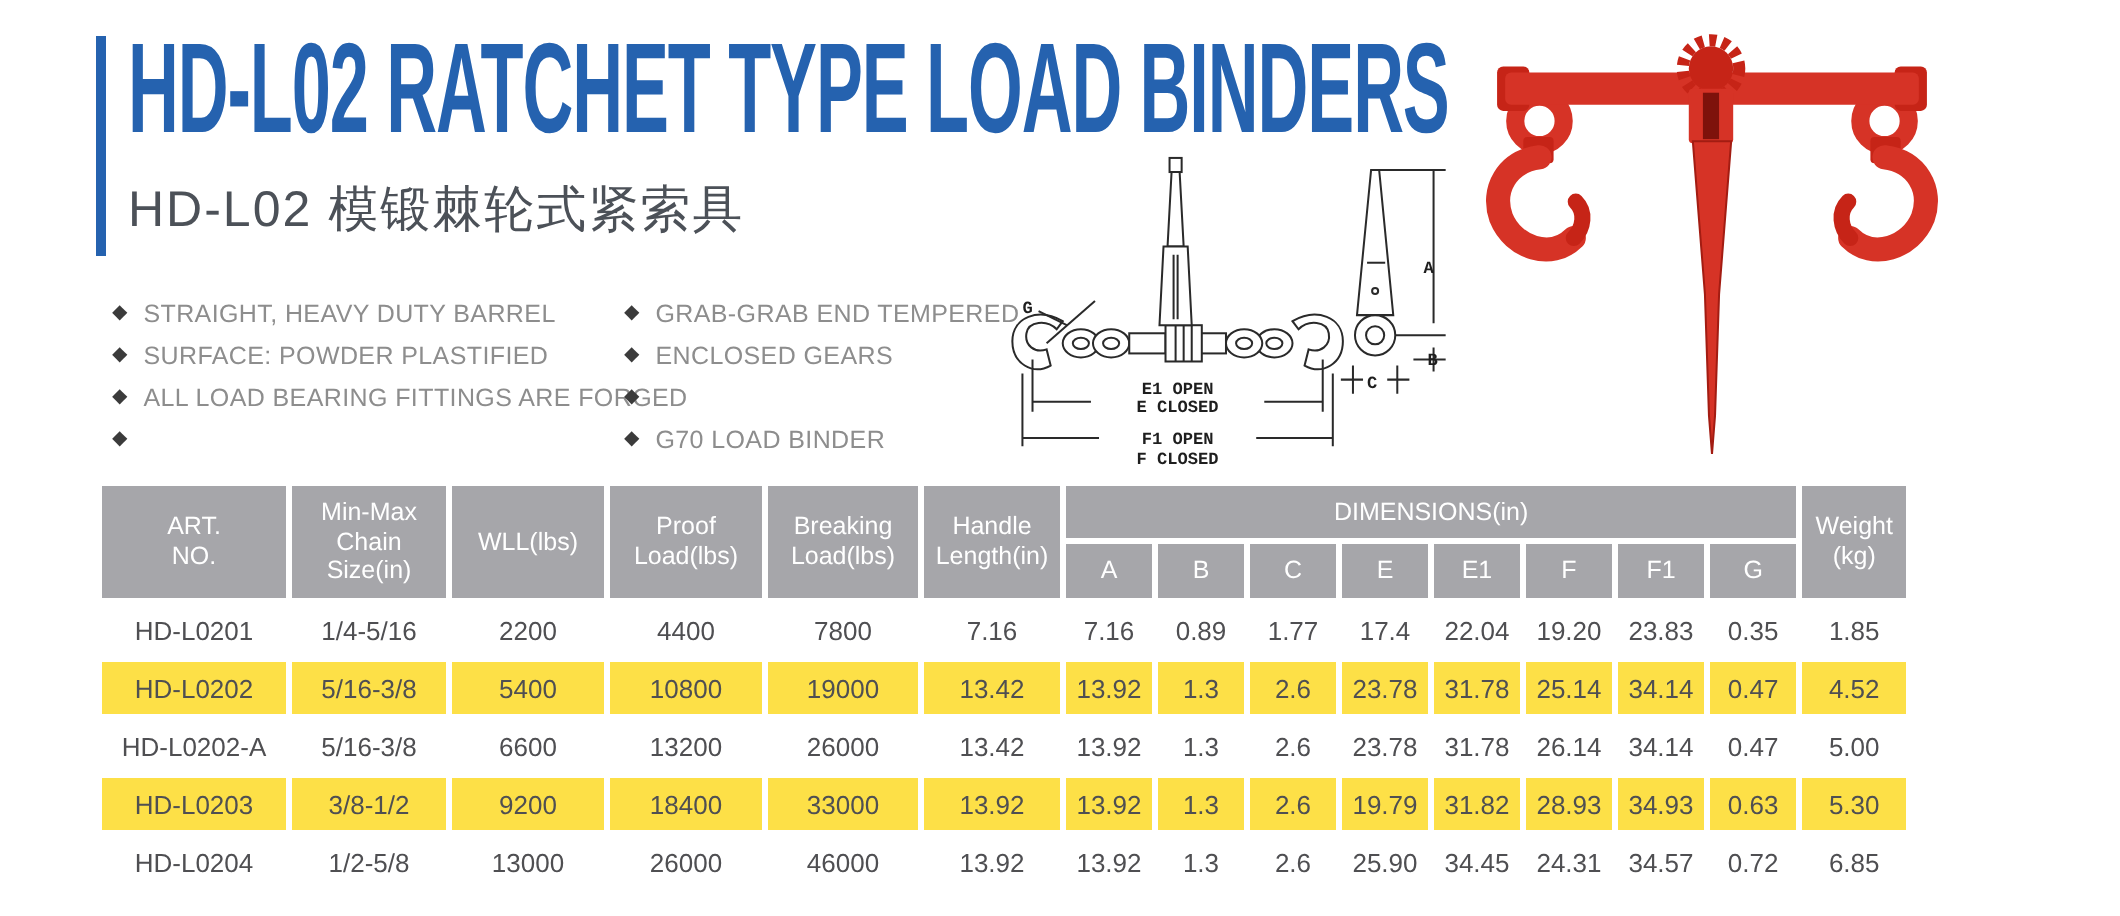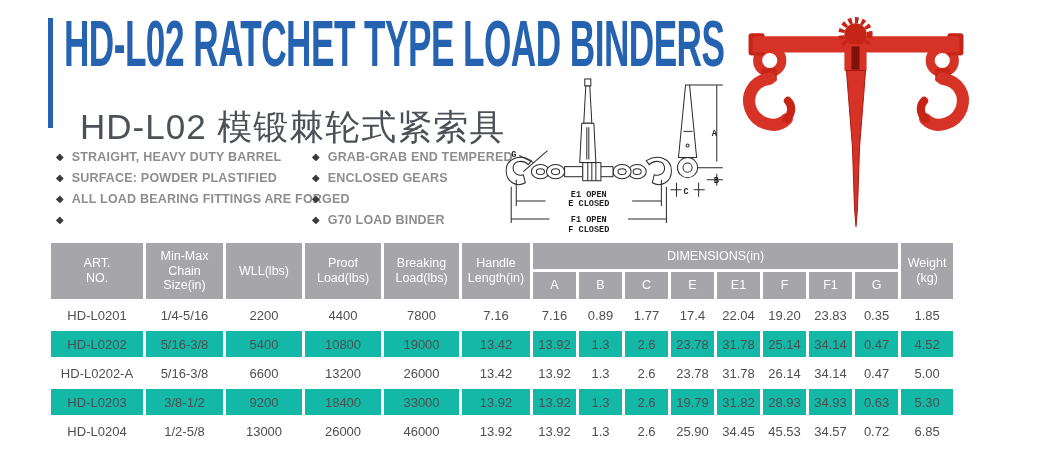--- a/index.html
+++ b/index.html
@@ -8,31 +8,31 @@
     font-family:"Liberation Sans",sans-serif;overflow:hidden;
   }
   
   .accent-bar{position:absolute;left:48px;top:18px;width:5px;height:110px;background:#2562af;}
   .title{
     position:absolute;left:64px;top:12px;margin:0;white-space:nowrap;
     font-size:64px;font-weight:bold;color:#2562af;line-height:1;
     letter-spacing:-1px;transform:scaleX(0.55);transform-origin:left top;
   }
   .subtitle{
-    position:absolute;left:64px;top:88px;margin:16px;white-space:nowrap;
-    font-size:35px;font-weight:normal;color:#4c5158;letter-spacing:1px;
+    position:absolute;left:64px;top:88px;margin:0;white-space:nowrap;
+    font-size:25px;font-weight:normal;color:#4c5158;letter-spacing:1px;
   }
   
   .features{position:absolute;left:56px;top:146px;width:560px;}
   .features ul{list-style:none;margin:0;padding:0;position:absolute;top:0;}
   .features ul.colL{left:0;}
   .features ul.colR{left:256px;}
   .features li{display:flex;align-items:center;height:21px;white-space:nowrap;}
   .diamond{font-size:10px;color:#3b3b3b;margin-right:8px;line-height:1;}
-  .ftxt{font-size:12.5px;color:#8d8d8d;letter-spacing:0.2px;font-weight:bold;}
+  .ftxt{font-size:12.5px;color:#8d8d8d;letter-spacing:0.2px;}
   
   .diagram{position:absolute;left:483px;top:60px;width:262px;height:178px;}
   .diagram svg{display:block;}
   .dline{stroke:#2a2a2a;stroke-width:1;fill:none;}
   .dfill{stroke:#2a2a2a;stroke-width:1;fill:#ffffff;}
   .dtext{font-family:"Liberation Mono",monospace;font-size:8.5px;font-weight:bold;fill:#1e1e1e;}
   
   .photo{position:absolute;left:722px;top:6px;width:268px;height:224px;}
   
   table.spec{
@@ -40,21 +40,21 @@
     border-collapse:collapse;table-layout:fixed;
   }
   table.spec th,table.spec td{border:3px solid #ffffff;text-align:center;vertical-align:middle;}
   table.spec th{
     background:#a6a6aa;color:#ffffff;font-weight:normal;
     font-size:12.5px;line-height:1.18;white-space:pre-line;padding:2px 1px;
   }
   table.spec thead tr.r1 th{height:22px;}
   table.spec thead tr.r2 th{height:23px;}
   table.spec td{height:26px;font-size:13px;color:#4f4f52;padding:0 2px;background:#ffffff;}
-  table.spec tr.stripe td{background:#14b8a6;}
+  table.spec tr.stripe td{background:#fde047;}
 </style>
 </head>
 <body>
 
 <div class="accent-bar"></div>
 <h1 class="title">HD-L02 RATCHET TYPE LOAD BINDERS</h1>
 <h2 class="subtitle">HD-L02 模锻棘轮式紧索具</h2>
 
 <div class="features">
   <ul class="colL">
@@ -282,19 +282,19 @@
         <td>1/2-5/8</td>
         <td>13000</td>
         <td>26000</td>
         <td>46000</td>
         <td>13.92</td>
         <td>13.92</td>
         <td>1.3</td>
         <td>2.6</td>
         <td>25.90</td>
         <td>34.45</td>
-        <td>45.53</td>
+        <td>24.31</td>
         <td>34.57</td>
         <td>0.72</td>
         <td>6.85</td>
       </tr>
     </tbody>
 </table>
 
 </body></html>

